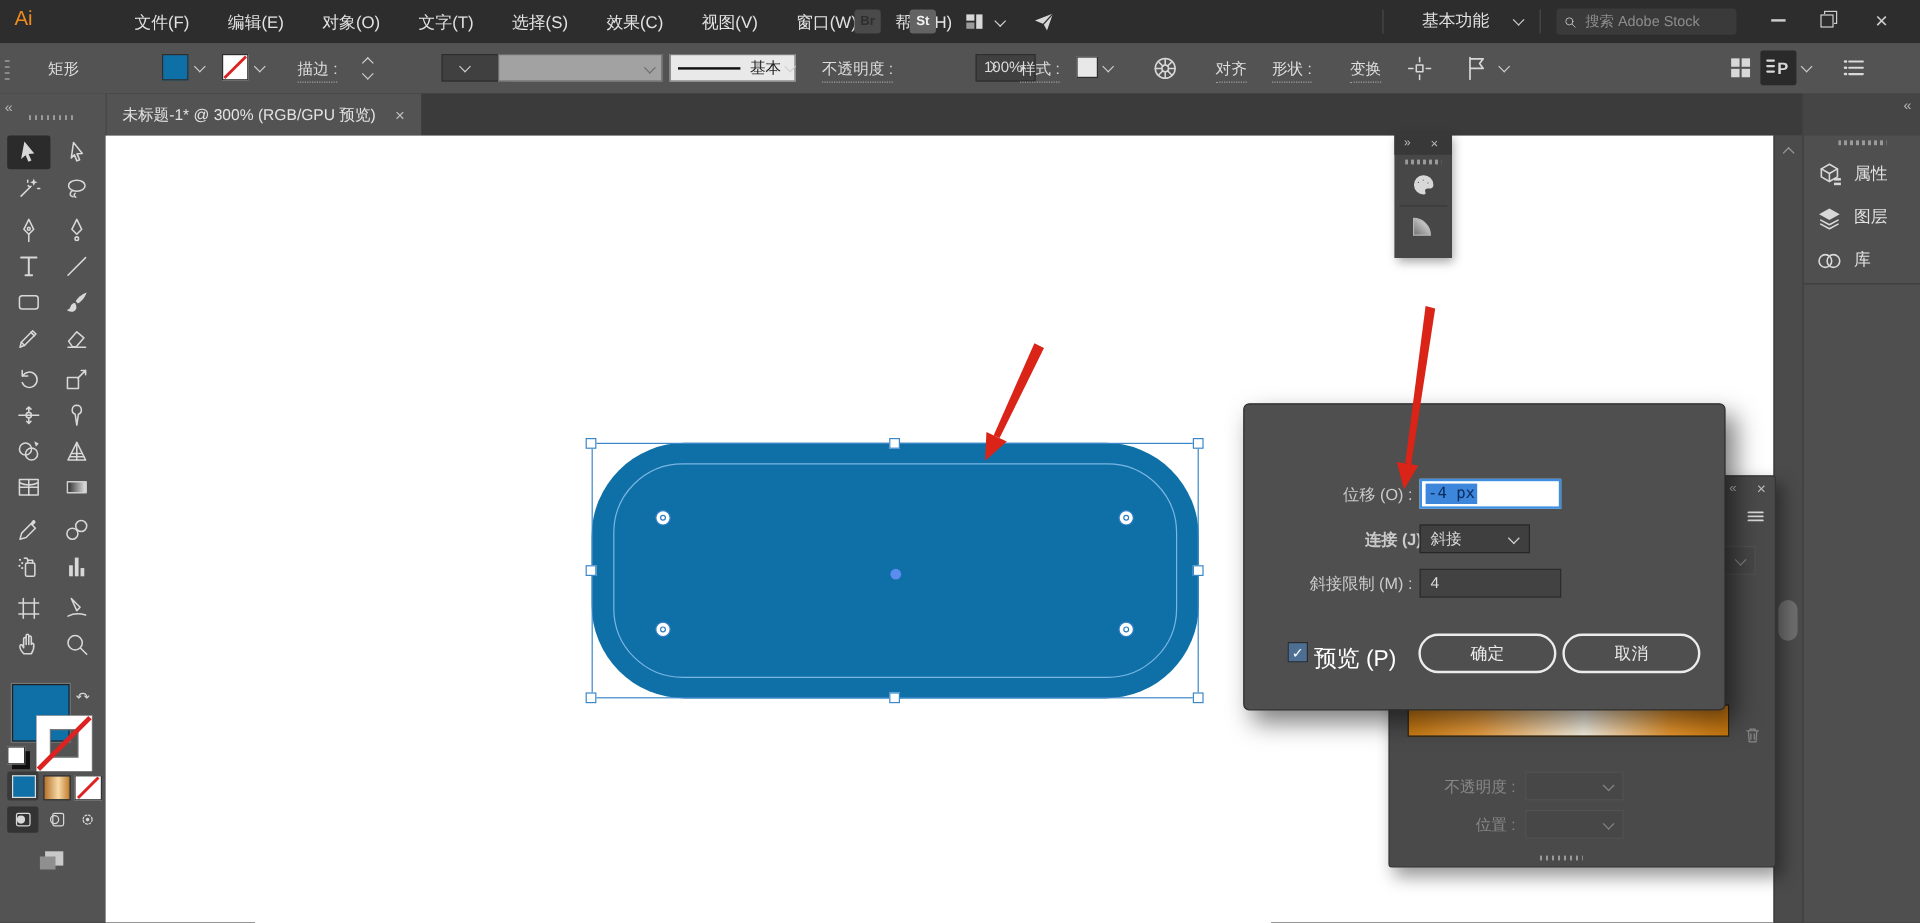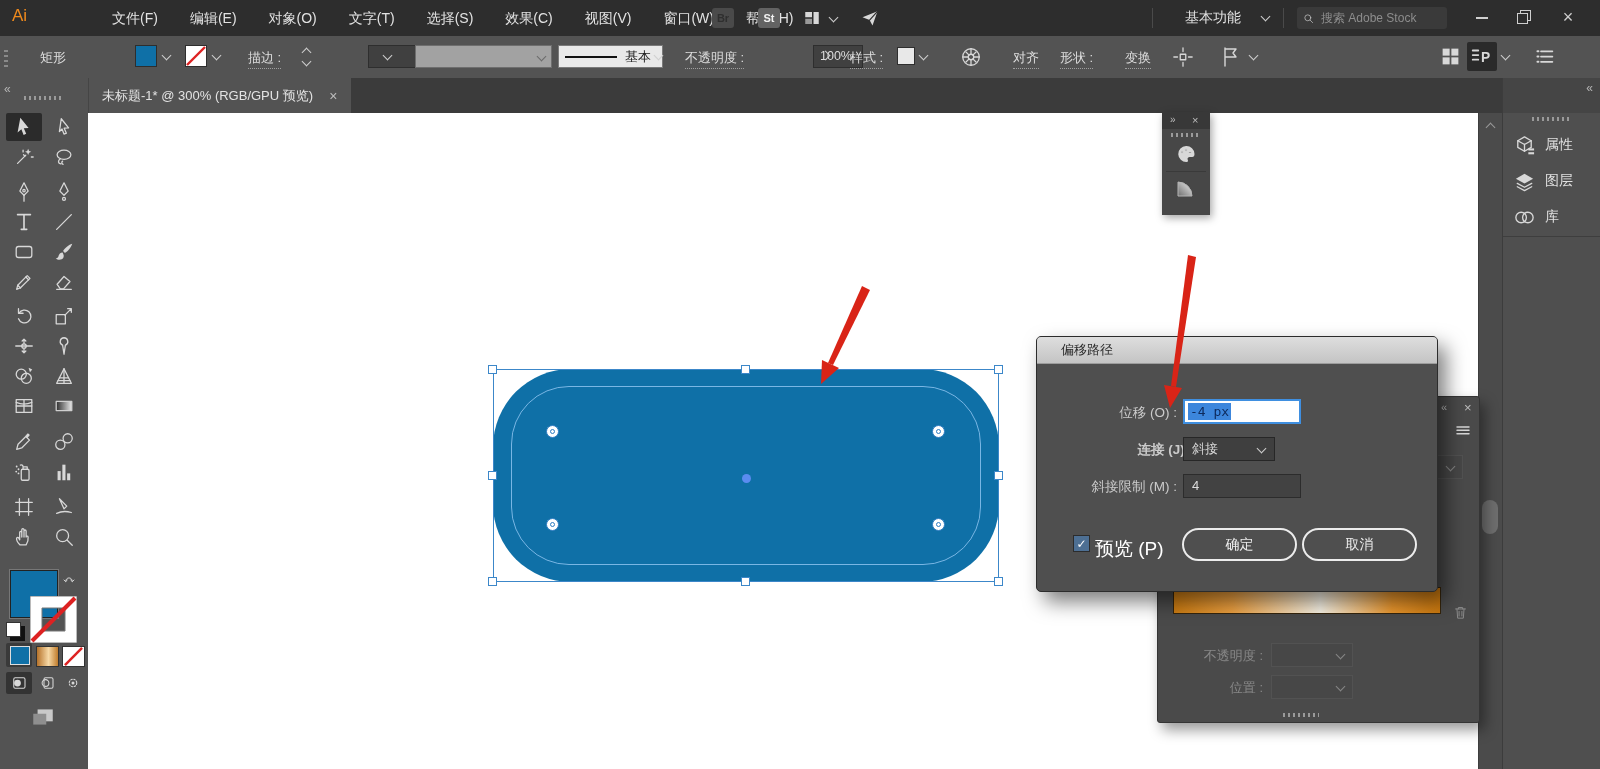--- a/index.html
+++ b/index.html
@@ -578,21 +578,20 @@
       <div class="abs" style="left:25px;top:282px;width:80px;text-align:right;font-size:13px;color:#d0d0d0;">位置 :</div>
       <div class="gsel" style="left:113px;top:278px;width:82px;height:24px;">
         <span class="chev abs" style="right:8px;top:7px;"></span>
       </div>
     </div>
 
     <div class="grip-dots abs" style="left:125px;top:316px;width:36px;"></div>
   </div>
 
   <div class="dialog">
-    <div class="title">偏移路径</div>
 
     <div class="dlabel" style="left:0;top:67px;">位移 (O) :</div>
     <div class="dinput" style="top:62px;">
       <span class="sel">-4 px</span>
     </div>
 
     <div class="dlabel" style="left:16px;top:104px;font-weight:bold;">连接 (J) :</div>
     <div class="dselect" style="top:100px;">
       <span>斜接</span>
       <span class="chev abs" style="right:9px;top:7px;"></span>

